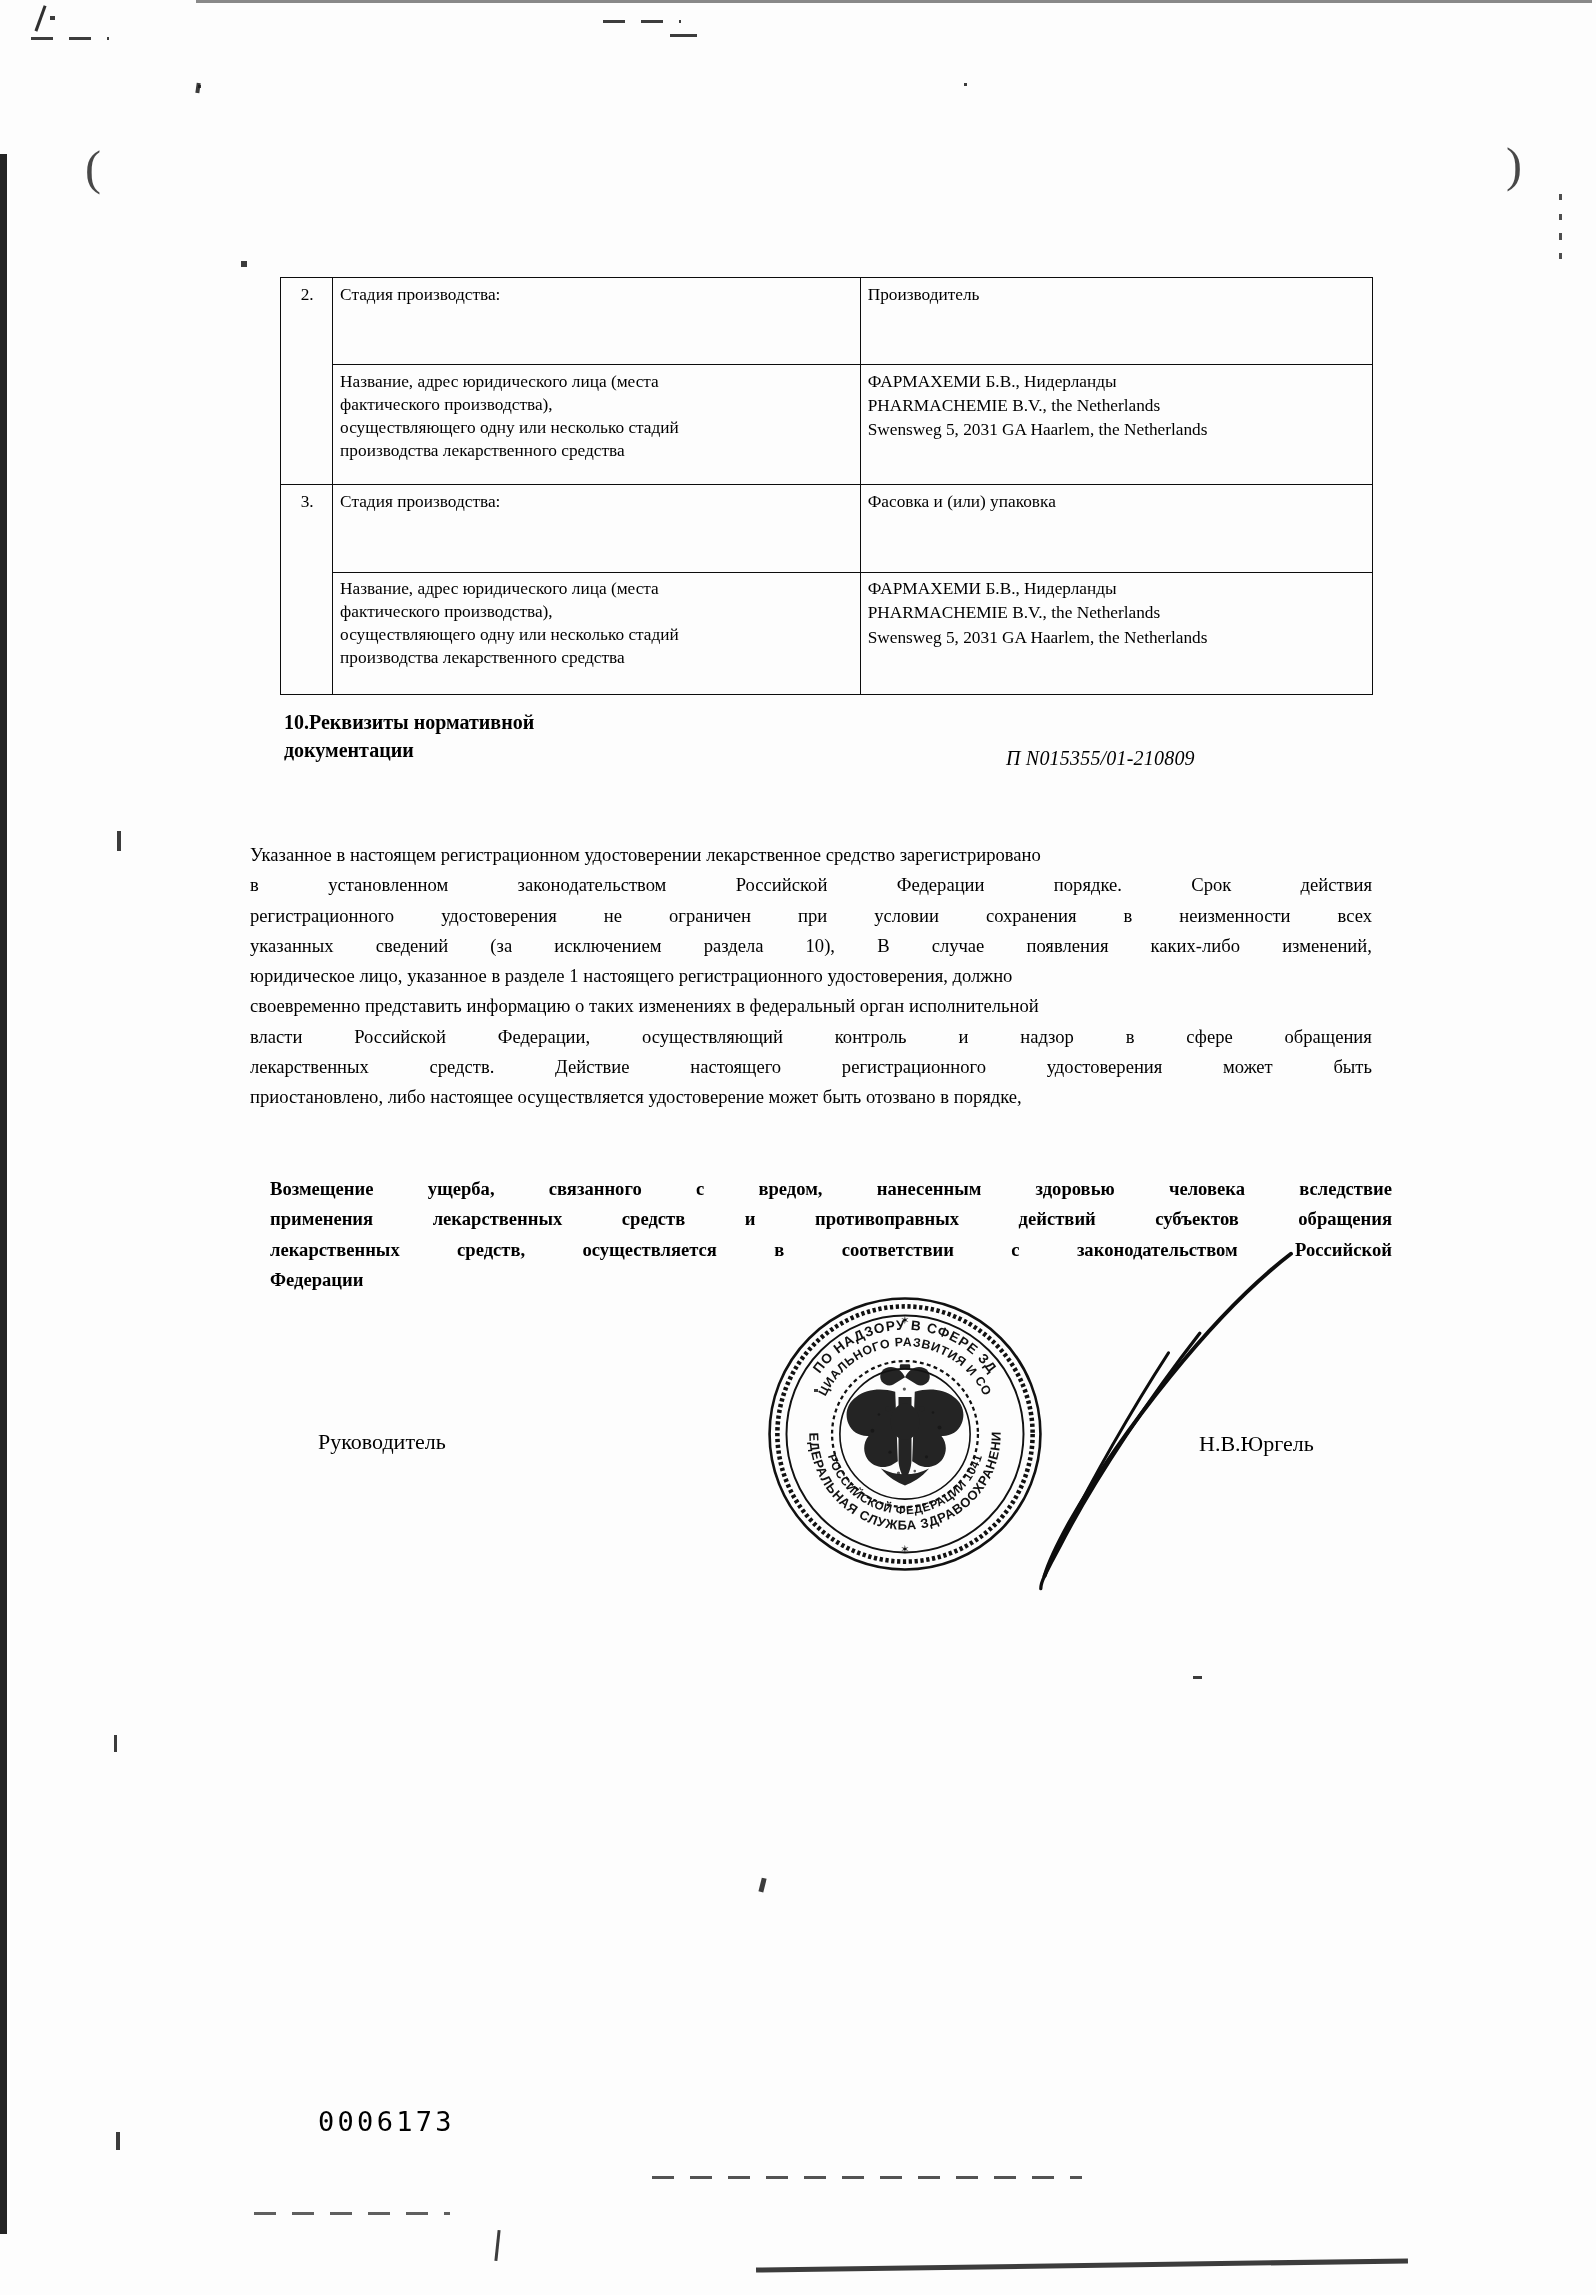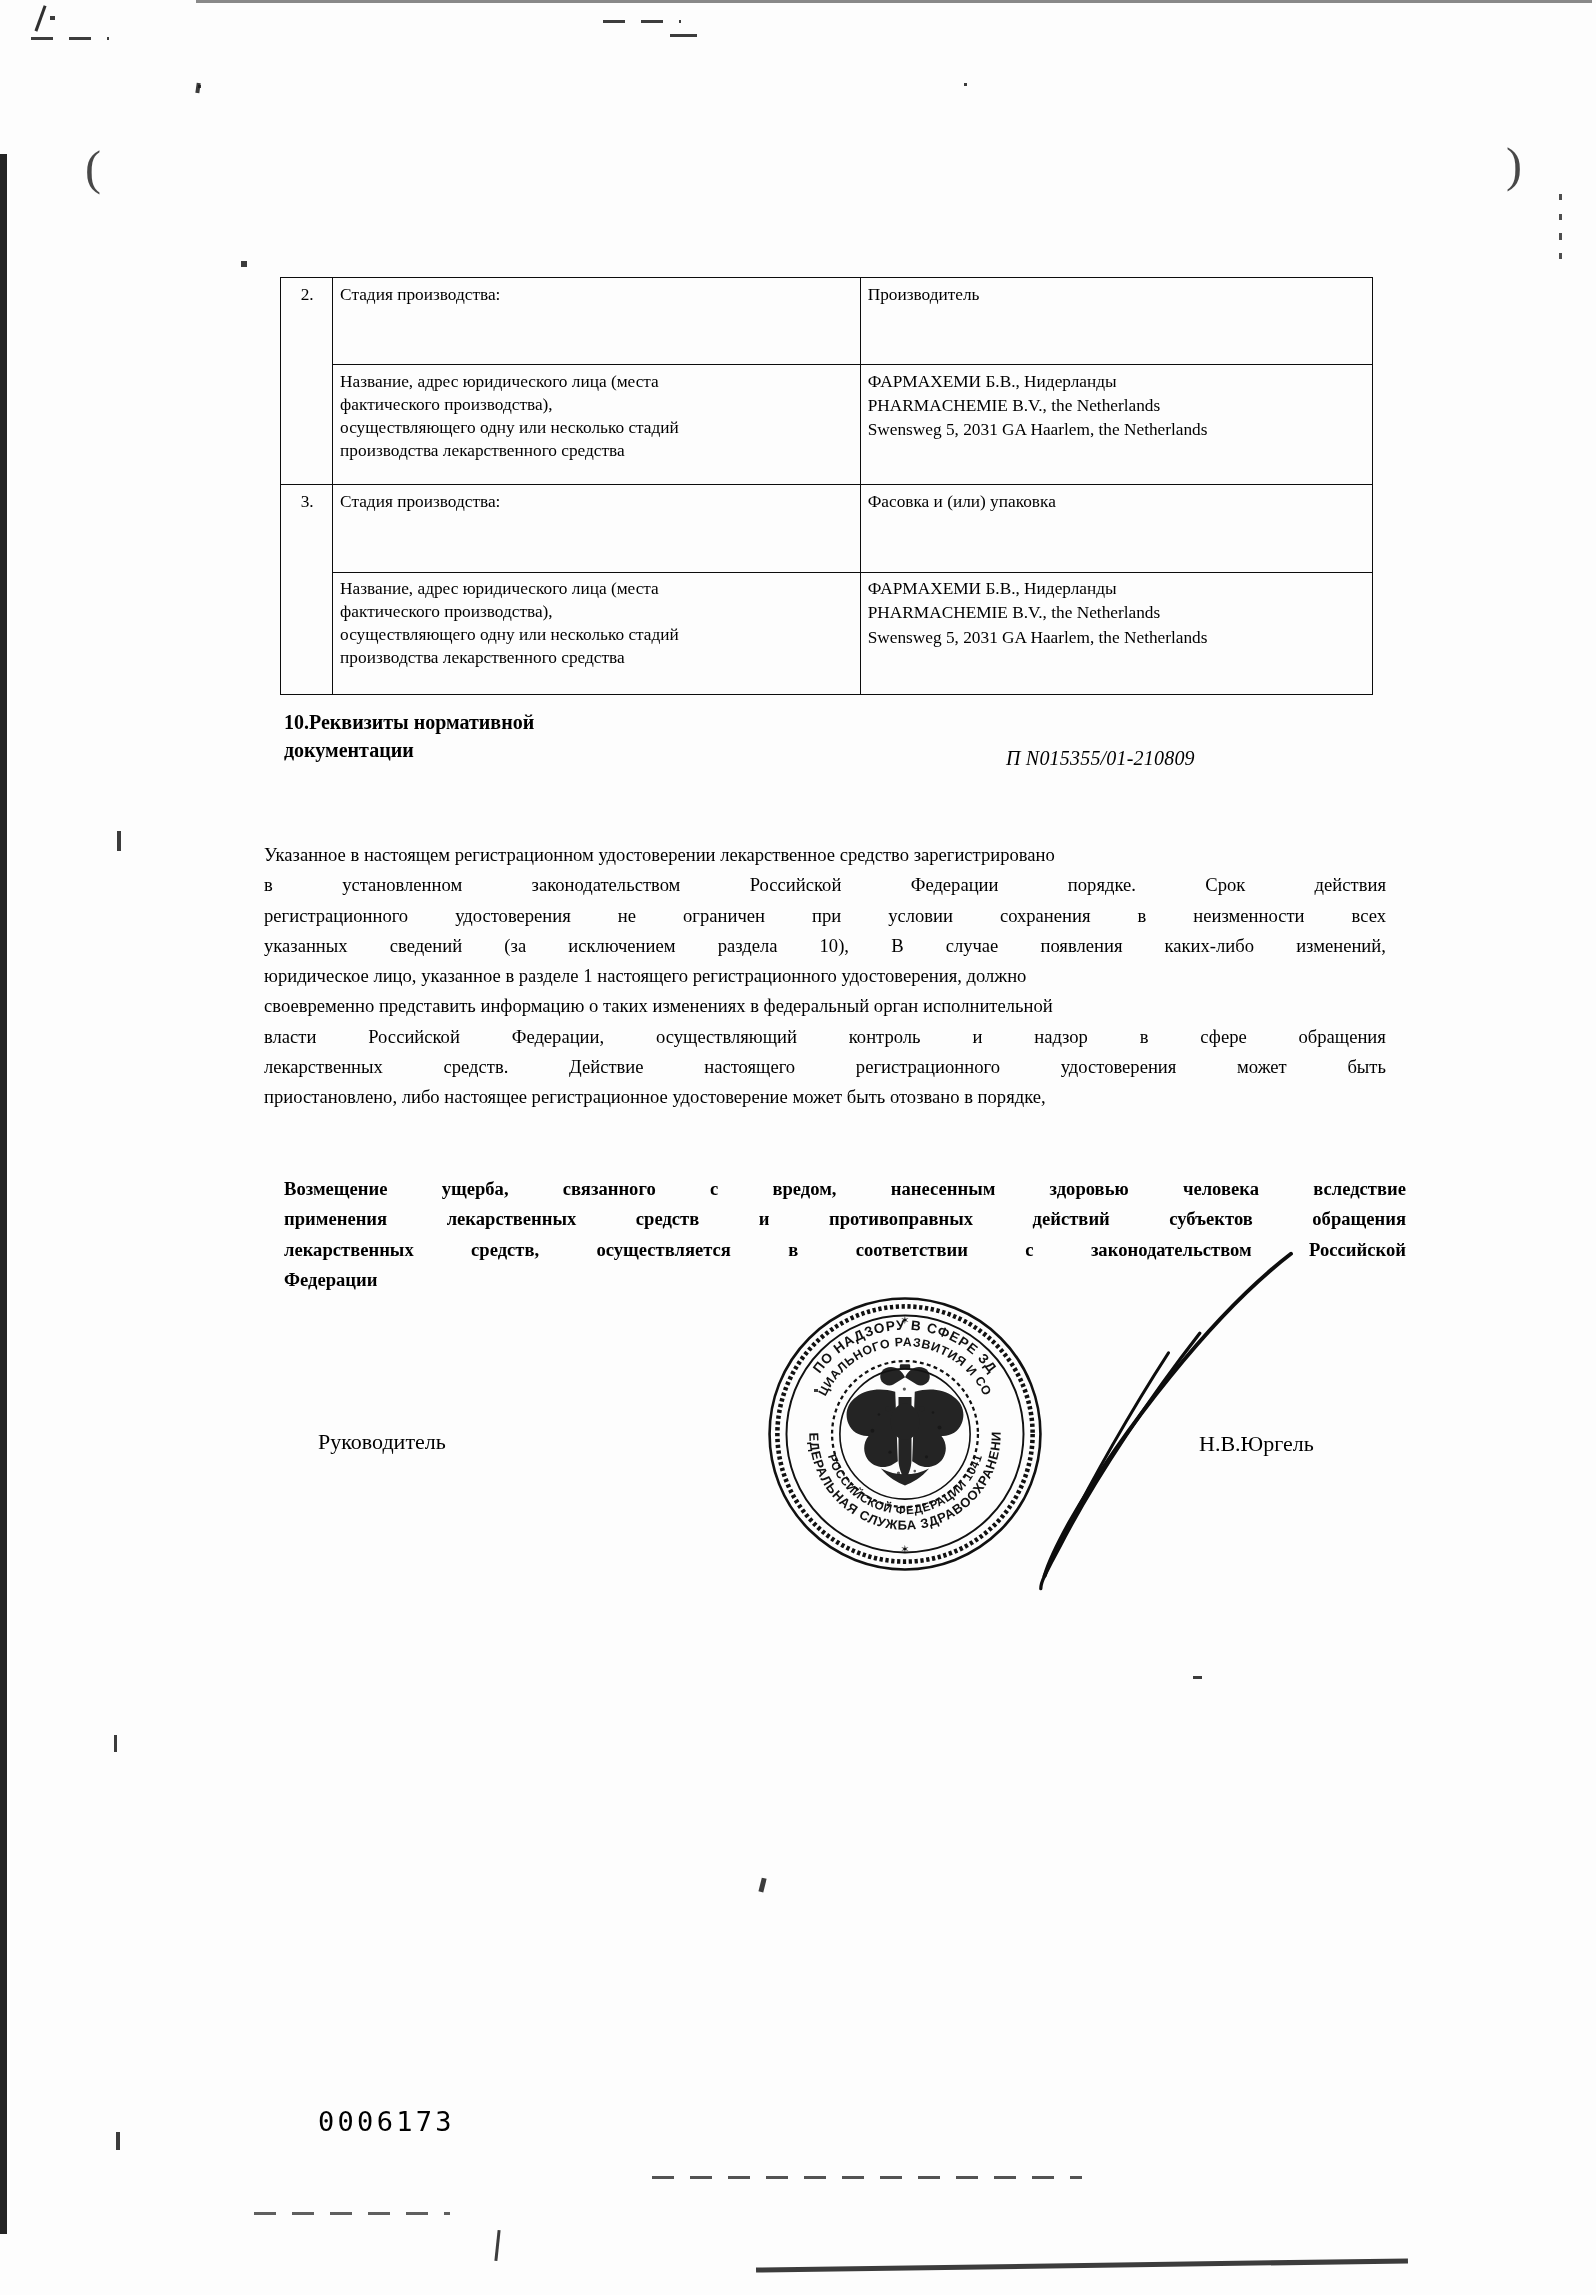--- a/index.html
+++ b/index.html
@@ -99,21 +99,21 @@
   .reg-no {
     position: absolute;
     left: 1006px;
     top: 747px;
     font-size: 20px;
     letter-spacing: 0.2px;
     font-style: italic;
   }
   .para {
     position: absolute;
-    left: 264px;
+    left: 250px;
     width: 1122px;
     font-size: 18.6px;
     line-height: 1.63;
     text-align: justify;
   }
   .para-1 { top: 840px; }
   .para-2 { top: 1174px; font-weight: bold; margin-left: 20px; }
   .para div { white-space: nowrap; }
   .para .jl {
     display: flex;
@@ -310,21 +310,21 @@
       <span>лекарственных</span>
         <span>средств.</span>
         <span>Действие</span>
         <span>настоящего</span>
         <span>регистрационного</span>
         <span>удостоверения</span>
         <span>может</span>
         <span>быть</span>
     </div>
     <div class="jl">
-      <span>приостановлено, либо настоящее регистрационное удостоверение может быть отозвано в порядке,</span>
+      <span>приостановлено, либо настоящее осуществляется удостоверение может быть отозвано в порядке,</span>
     </div>
   </div>
 
   <div class="para para-2">
     <div class="jl">
       <span>Возмещение</span>
         <span>ущерба,</span>
         <span>связанного</span>
         <span>с</span>
         <span>вредом,</span>

